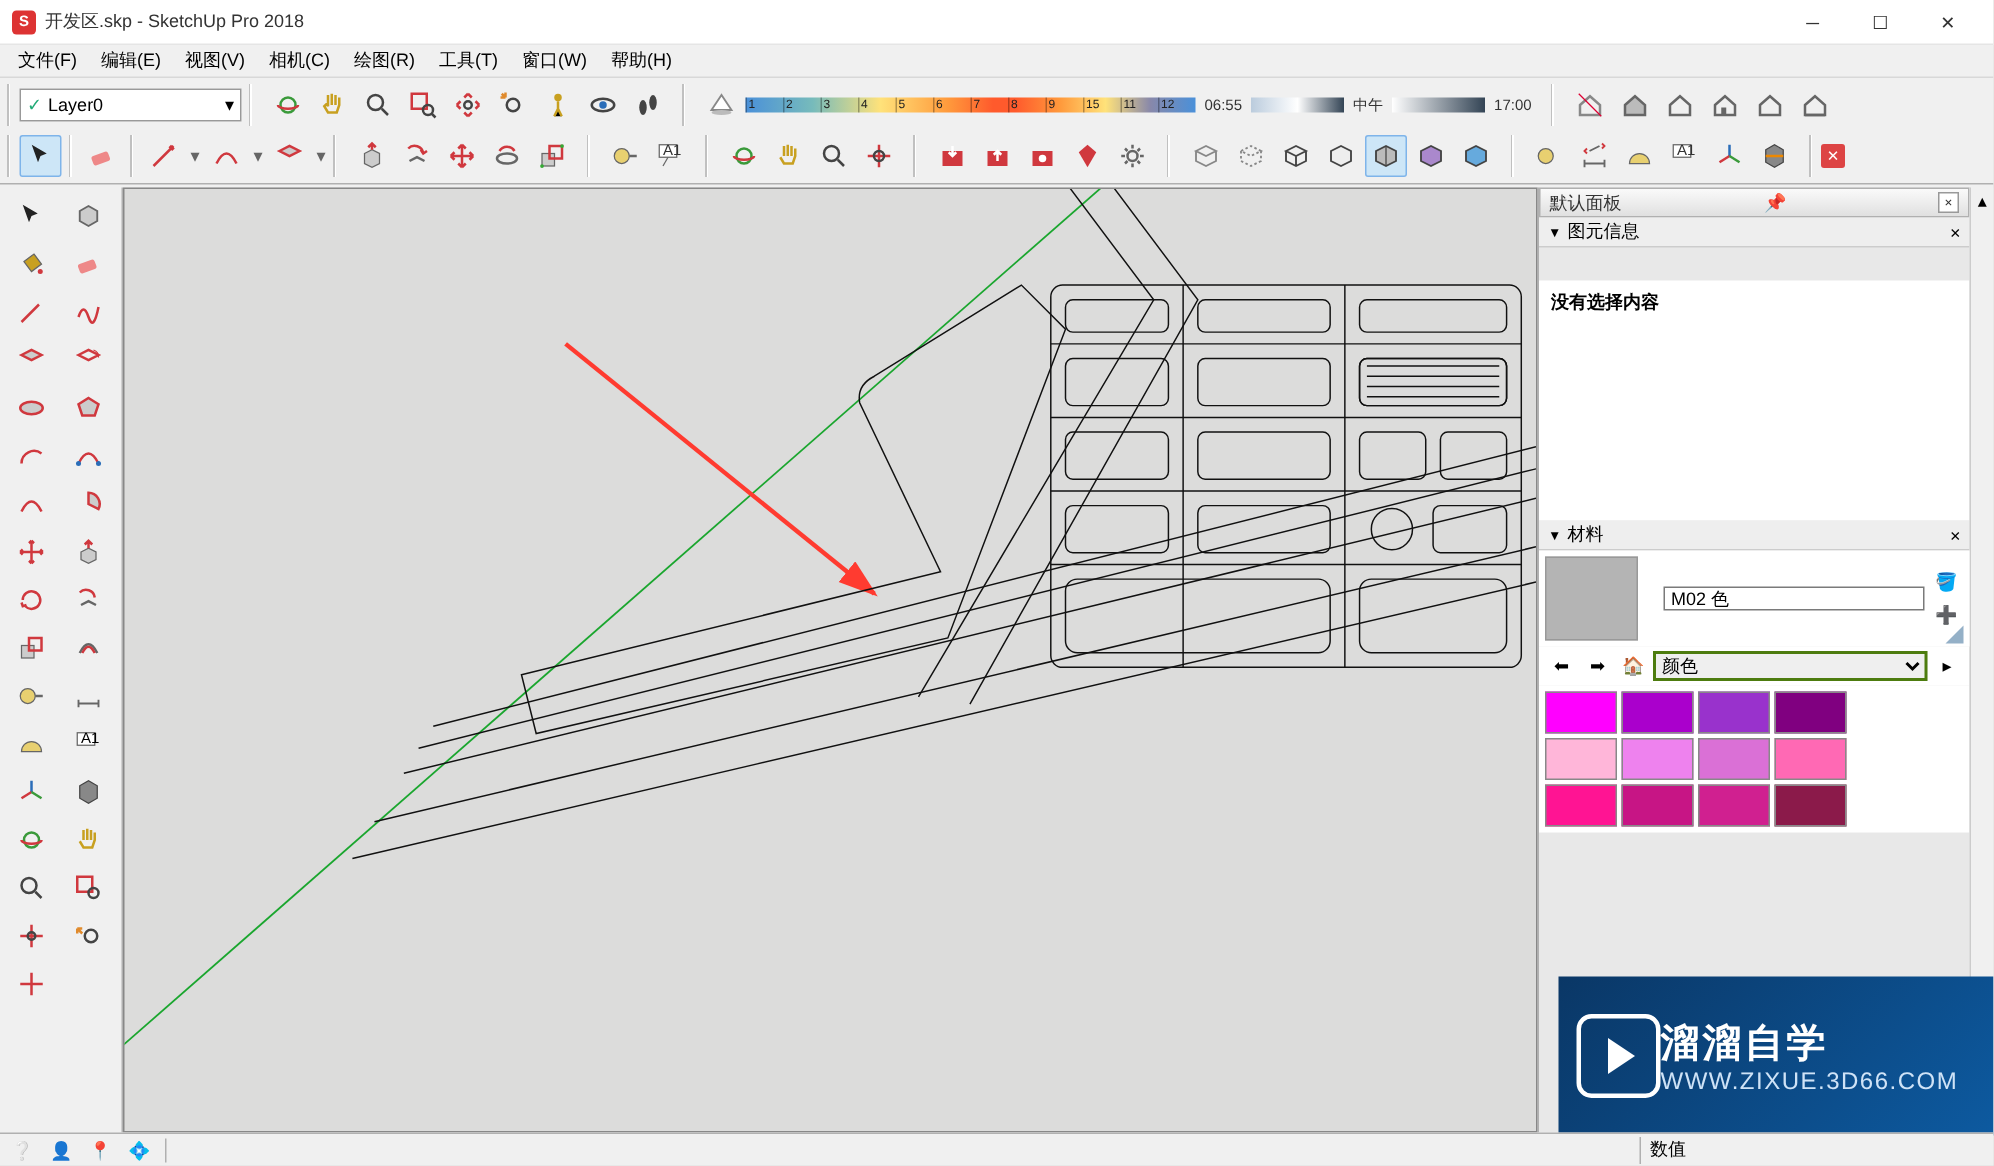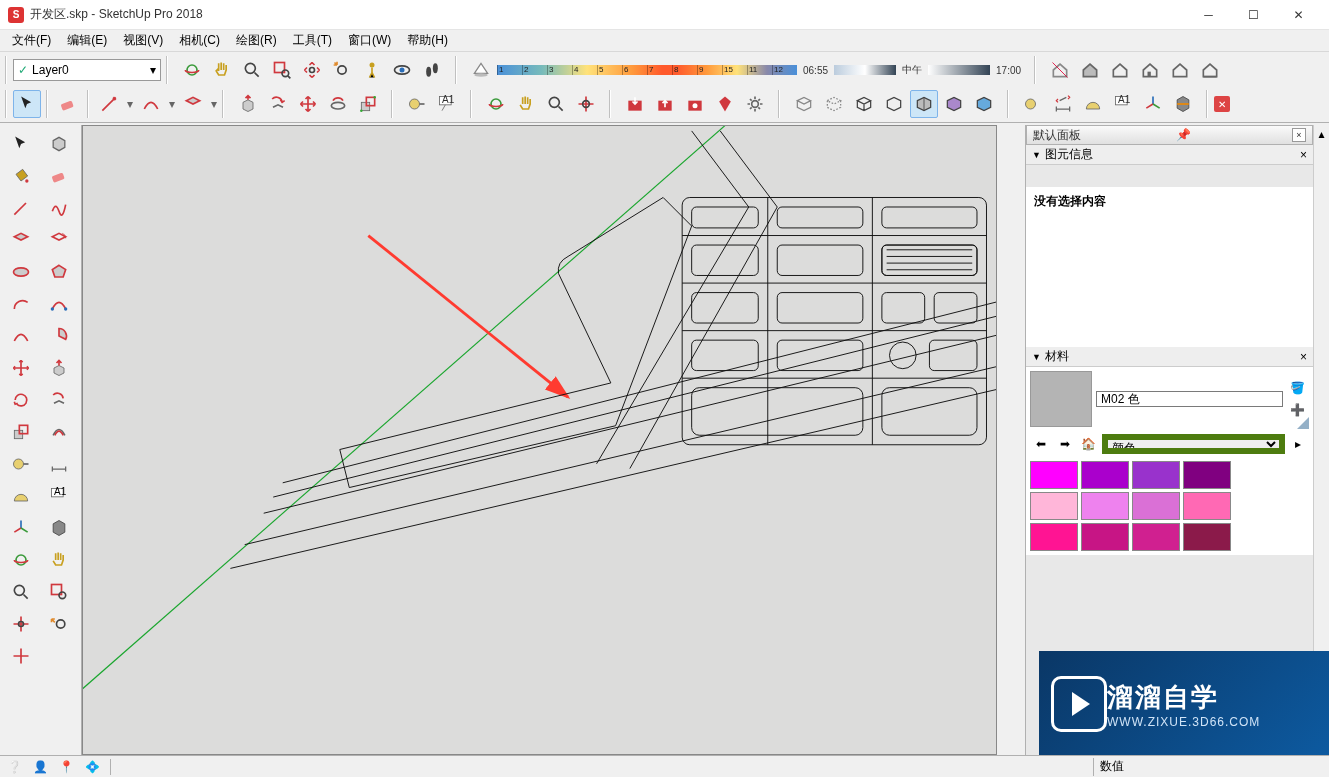--- a/index.html
+++ b/index.html
@@ -60,32 +60,32 @@
 .mat-icobtn { width: 22px; height: 20px; display:flex;align-items:center;justify-content:center; }
 .mat-tri { position:absolute; right:4px; bottom:2px; width:0;height:0; border-left:12px solid transparent; border-bottom:12px solid #94b0c7; }
 
 .tabs { display:flex; background:#f0f0f0; border-bottom:1px solid #999; }
 .tab { padding:3px 10px; border:1px solid #999; border-bottom:none; background:#fff; margin-right:-1px; }
 .tab.inactive { background:#e8e8e8; }
 .eyedrop { margin-left:auto; padding:2px 6px; }
 
 .color-nav { display:flex; align-items:center; gap:2px; padding:2px 4px; background:#fff; }
 .color-nav .navbtn { width:22px; height:22px; display:flex;align-items:center;justify-content:center;border:1px solid transparent; }
-.color-nav select { flex:1; height:20px; border:6px solid #4d7c0f; }
+.color-nav select { flex:1; height:20px; border:2px solid #4d7c0f; }
 .color-grid { background:#fff; padding:4px; display:grid; grid-template-columns: repeat(4, 48px); gap:3px; }
 .color-cell { height:28px; border:1px solid #888; }
 
 .r-scroll { width:16px; background:#f0f0f0; border-left:1px solid #ccc; }
 
 
 .watermark { position:absolute; right:0; bottom:20px; width:290px; height:106px; background:linear-gradient(135deg,#0a3766,#0d5aa0); display:flex; align-items:center; gap:0; padding:0 12px; color:#fff; }
 .wm-play { width:56px; height:56px; border:3px solid #fff; border-radius:10px; display:flex;align-items:center;justify-content:center; }
 .wm-play::after { content:""; border-left:18px solid #fff; border-top:12px solid transparent; border-bottom:12px solid transparent; margin-left:4px; }
 .wm-txt1 { font-size:26px; font-weight:bold; letter-spacing:2px; }
-.wm-txt2 { font-size:12px; letter-spacing:1px; color:#cfe3f7; }
+.wm-txt2 { font-size:16px; letter-spacing:1px; color:#cfe3f7; }
 
 
 .statusbar { position:absolute; bottom:0; left:0; right:0; height:22px; background:#f0f0f0; border-top:1px solid #b0b0b0; display:flex; align-items:center; padding:0 6px; gap:8px; }
 .status-ico { width:18px; height:18px; display:flex;align-items:center;justify-content:center; }
 .status-sep { width:1px; height:16px; background:#b0b0b0; }
 .status-right-box { margin-left:auto; width:230px; height:18px; border-left:1px solid #b0b0b0; padding-left:6px; } .c-gray{color:#666;}
 
 svg.icon { width:20px; height:20px; }
 </style>
 </head>
@@ -715,21 +715,21 @@
             <line x1="245" y1="75" x2="335" y2="75"></line>
             <line x1="245" y1="82" x2="335" y2="82"></line>
             <line x1="245" y1="89" x2="335" y2="89"></line>
             <line x1="245" y1="96" x2="335" y2="96"></line>
           </g>
         </g>
       </g>
     </svg>
   </div>
 
-  <div style="display:flex;padding-left:28px;">
+  <div style="display:flex;">
   <div class="panel-stack">
     <div class="panel-title">
       <span>默认面板</span>
       <span style="margin-left:auto;margin-right:6px;">📌</span>
       <span class="x">×</span>
     </div>
 
     <div class="panel-sub">
       <span class="tri">▼</span>
       <span>图元信息</span>
@@ -740,21 +740,21 @@
     </div>
 
     <div class="panel-sub">
       <span class="tri">▼</span>
       <span>材料</span>
       <span class="x" style="margin-left:auto">×</span>
     </div>
     <div class="panel-body" style="position:relative;">
       <div class="mat-head">
         <div class="mat-swatch"></div>
-        <div style="flex:1;display:flex;flex-direction:column;gap:4px;">
+        <div style="flex:1;display:flex;flex-direction:column;gap:4px;margin-left:13px;">
           <input class="mat-name-input" value="M02 色" style="">
         </div>
         <div style="display:flex;flex-direction:column;gap:2px;">
           <div class="mat-icobtn">🪣</div>
           <div class="mat-icobtn">➕</div>
         </div>
       </div>
       <div class="mat-tri"></div>
     </div>
 

